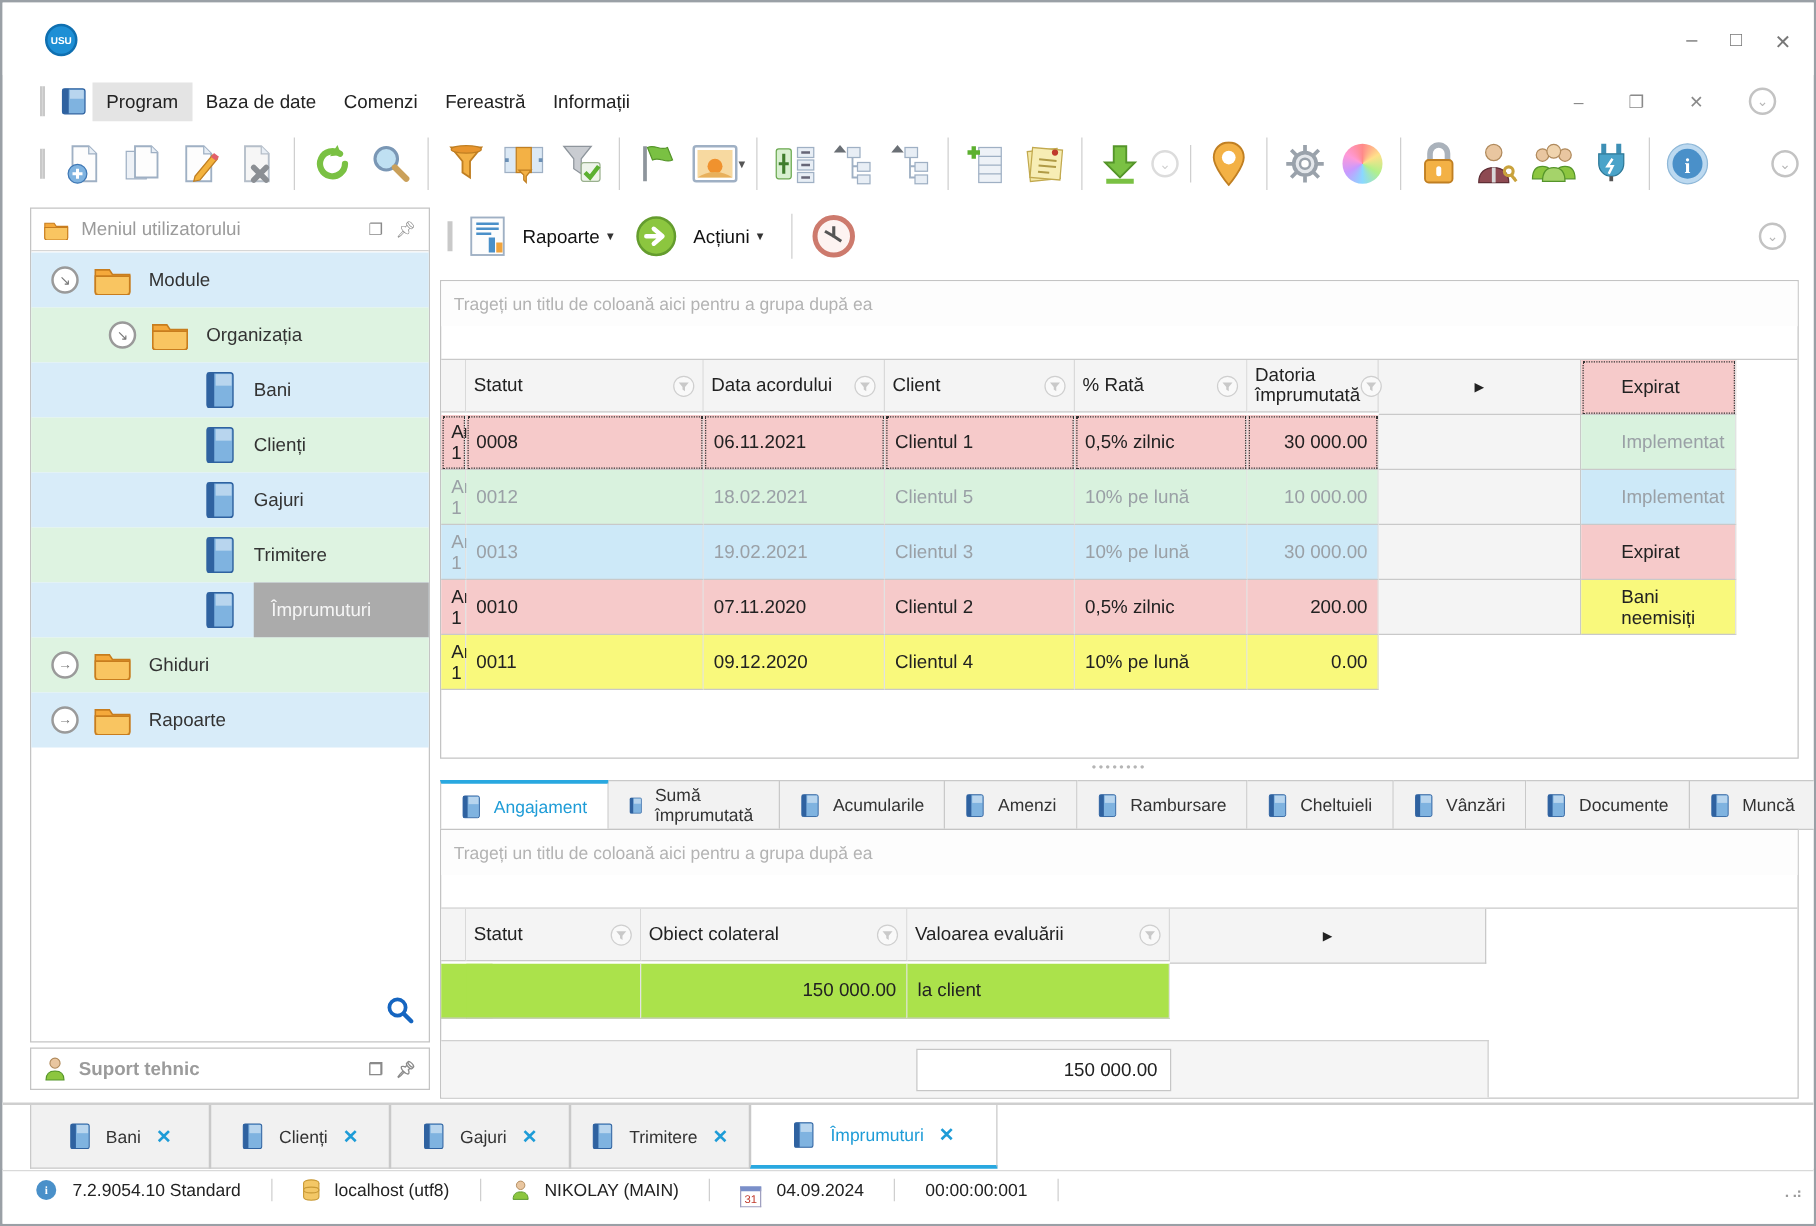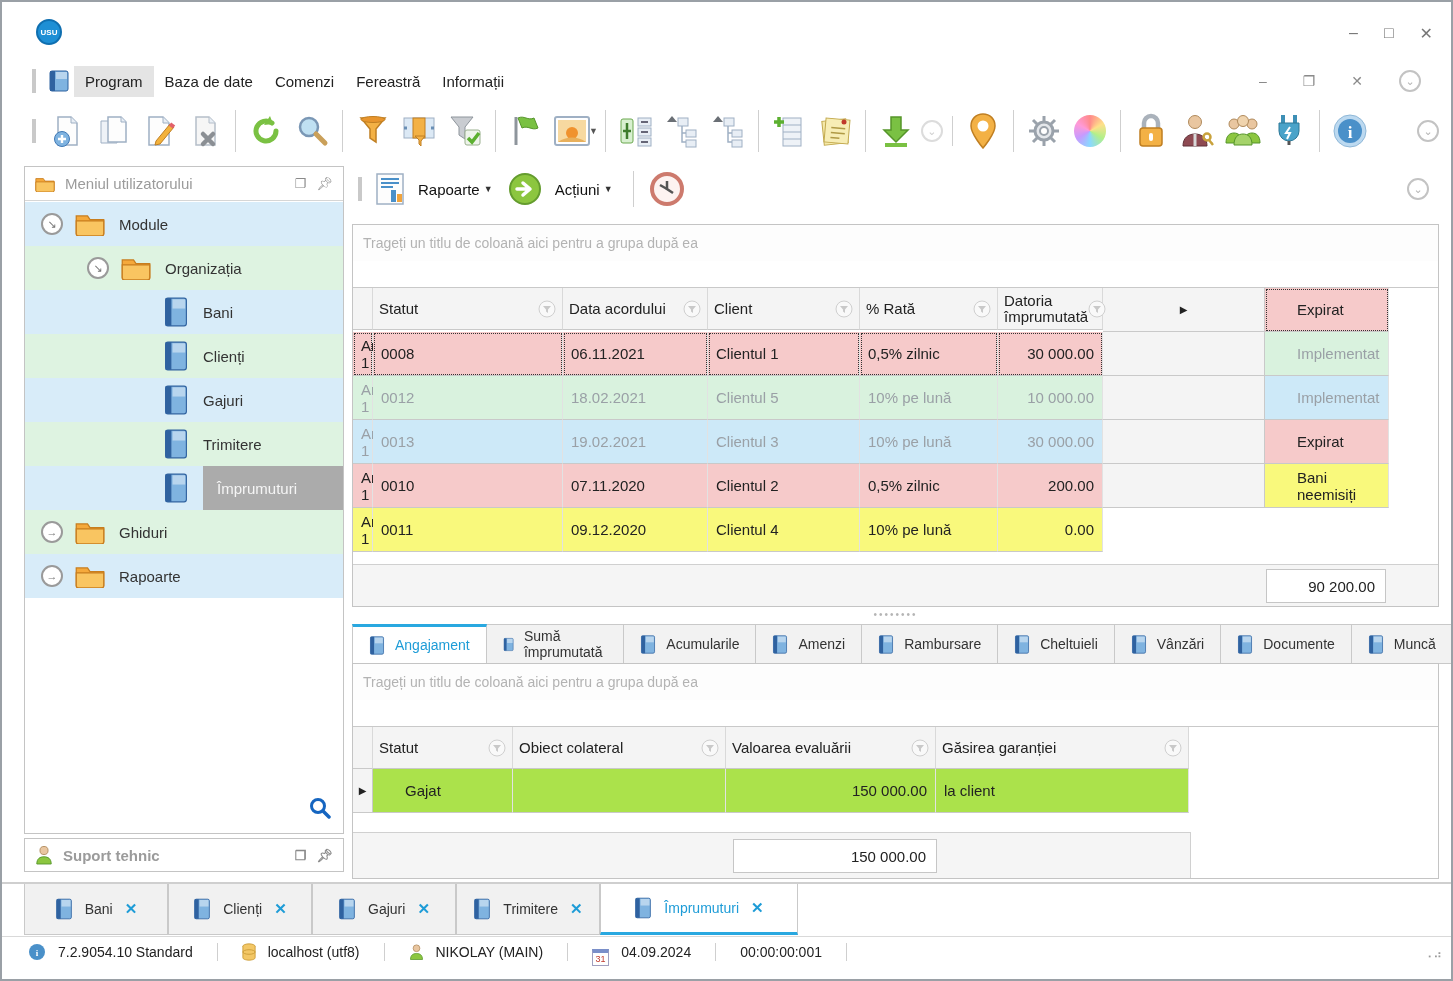--- a/index.html
+++ b/index.html
@@ -648,23 +648,20 @@
         <div class="td first c-yellow">Bani neemisiți</div>
         <div class="td c-yellow">Angajat 1</div>
         <div class="td c-yellow">0011</div>
         <div class="td c-yellow">09.12.2020</div>
         <div class="td c-yellow">Clientul 4</div>
         <div class="td c-yellow">10% pe lună</div>
         <div class="td c-yellow num">0.00</div>
       </div>
     </div>
 
-    <div class="grid-foot">
-      <div class="sum-box" style="left:913px;width:120px;">90 200.00</div>
-    </div>
   </div>
 
   <div class="splitter">••••••••</div>
 
   <div class="dtabs">
     <div class="dtab active">
       <svg width="16" height="19" viewBox="0 0 22 26">
           <rect x="2" y="1" width="18" height="24" rx="2" fill="#7fb3e0" stroke="#2f62a0"></rect>
           <rect x="2" y="1" width="5" height="24" fill="#2f62a0"></rect>
           <rect x="8" y="2" width="11" height="8" fill="#fff" opacity="0.45"></rect>
@@ -762,29 +759,20 @@
         </div>
       <div class="th">
           <span>Valoarea evaluării</span>
         <span class="flt">
             <svg width="18" height="18" viewBox="0 0 18 18">
               <circle cx="9" cy="9" r="8" fill="#f9f9f9" stroke="#cfcfcf"></circle>
               <path d="M5 6h8l-3 3.5V13l-2-1.5V9.5z" fill="#c9c9c9"></path>
             </svg>
           </span>
         </div>
-      <div class="th">
-          <span>Găsirea garanției</span>
-        <span class="flt">
-            <svg width="18" height="18" viewBox="0 0 18 18">
-              <circle cx="9" cy="9" r="8" fill="#f9f9f9" stroke="#cfcfcf"></circle>
-              <path d="M5 6h8l-3 3.5V13l-2-1.5V9.5z" fill="#c9c9c9"></path>
-            </svg>
-          </span>
-        </div>
 
       <div class="rowind">▶</div>
       <div style="display:contents">
         <div class="td first c-lime">Gajat</div>
         <div class="td c-lime"></div>
         <div class="td c-lime num">150 000.00</div>
         <div class="td c-lime">la client</div>
       </div>
     </div>
 

